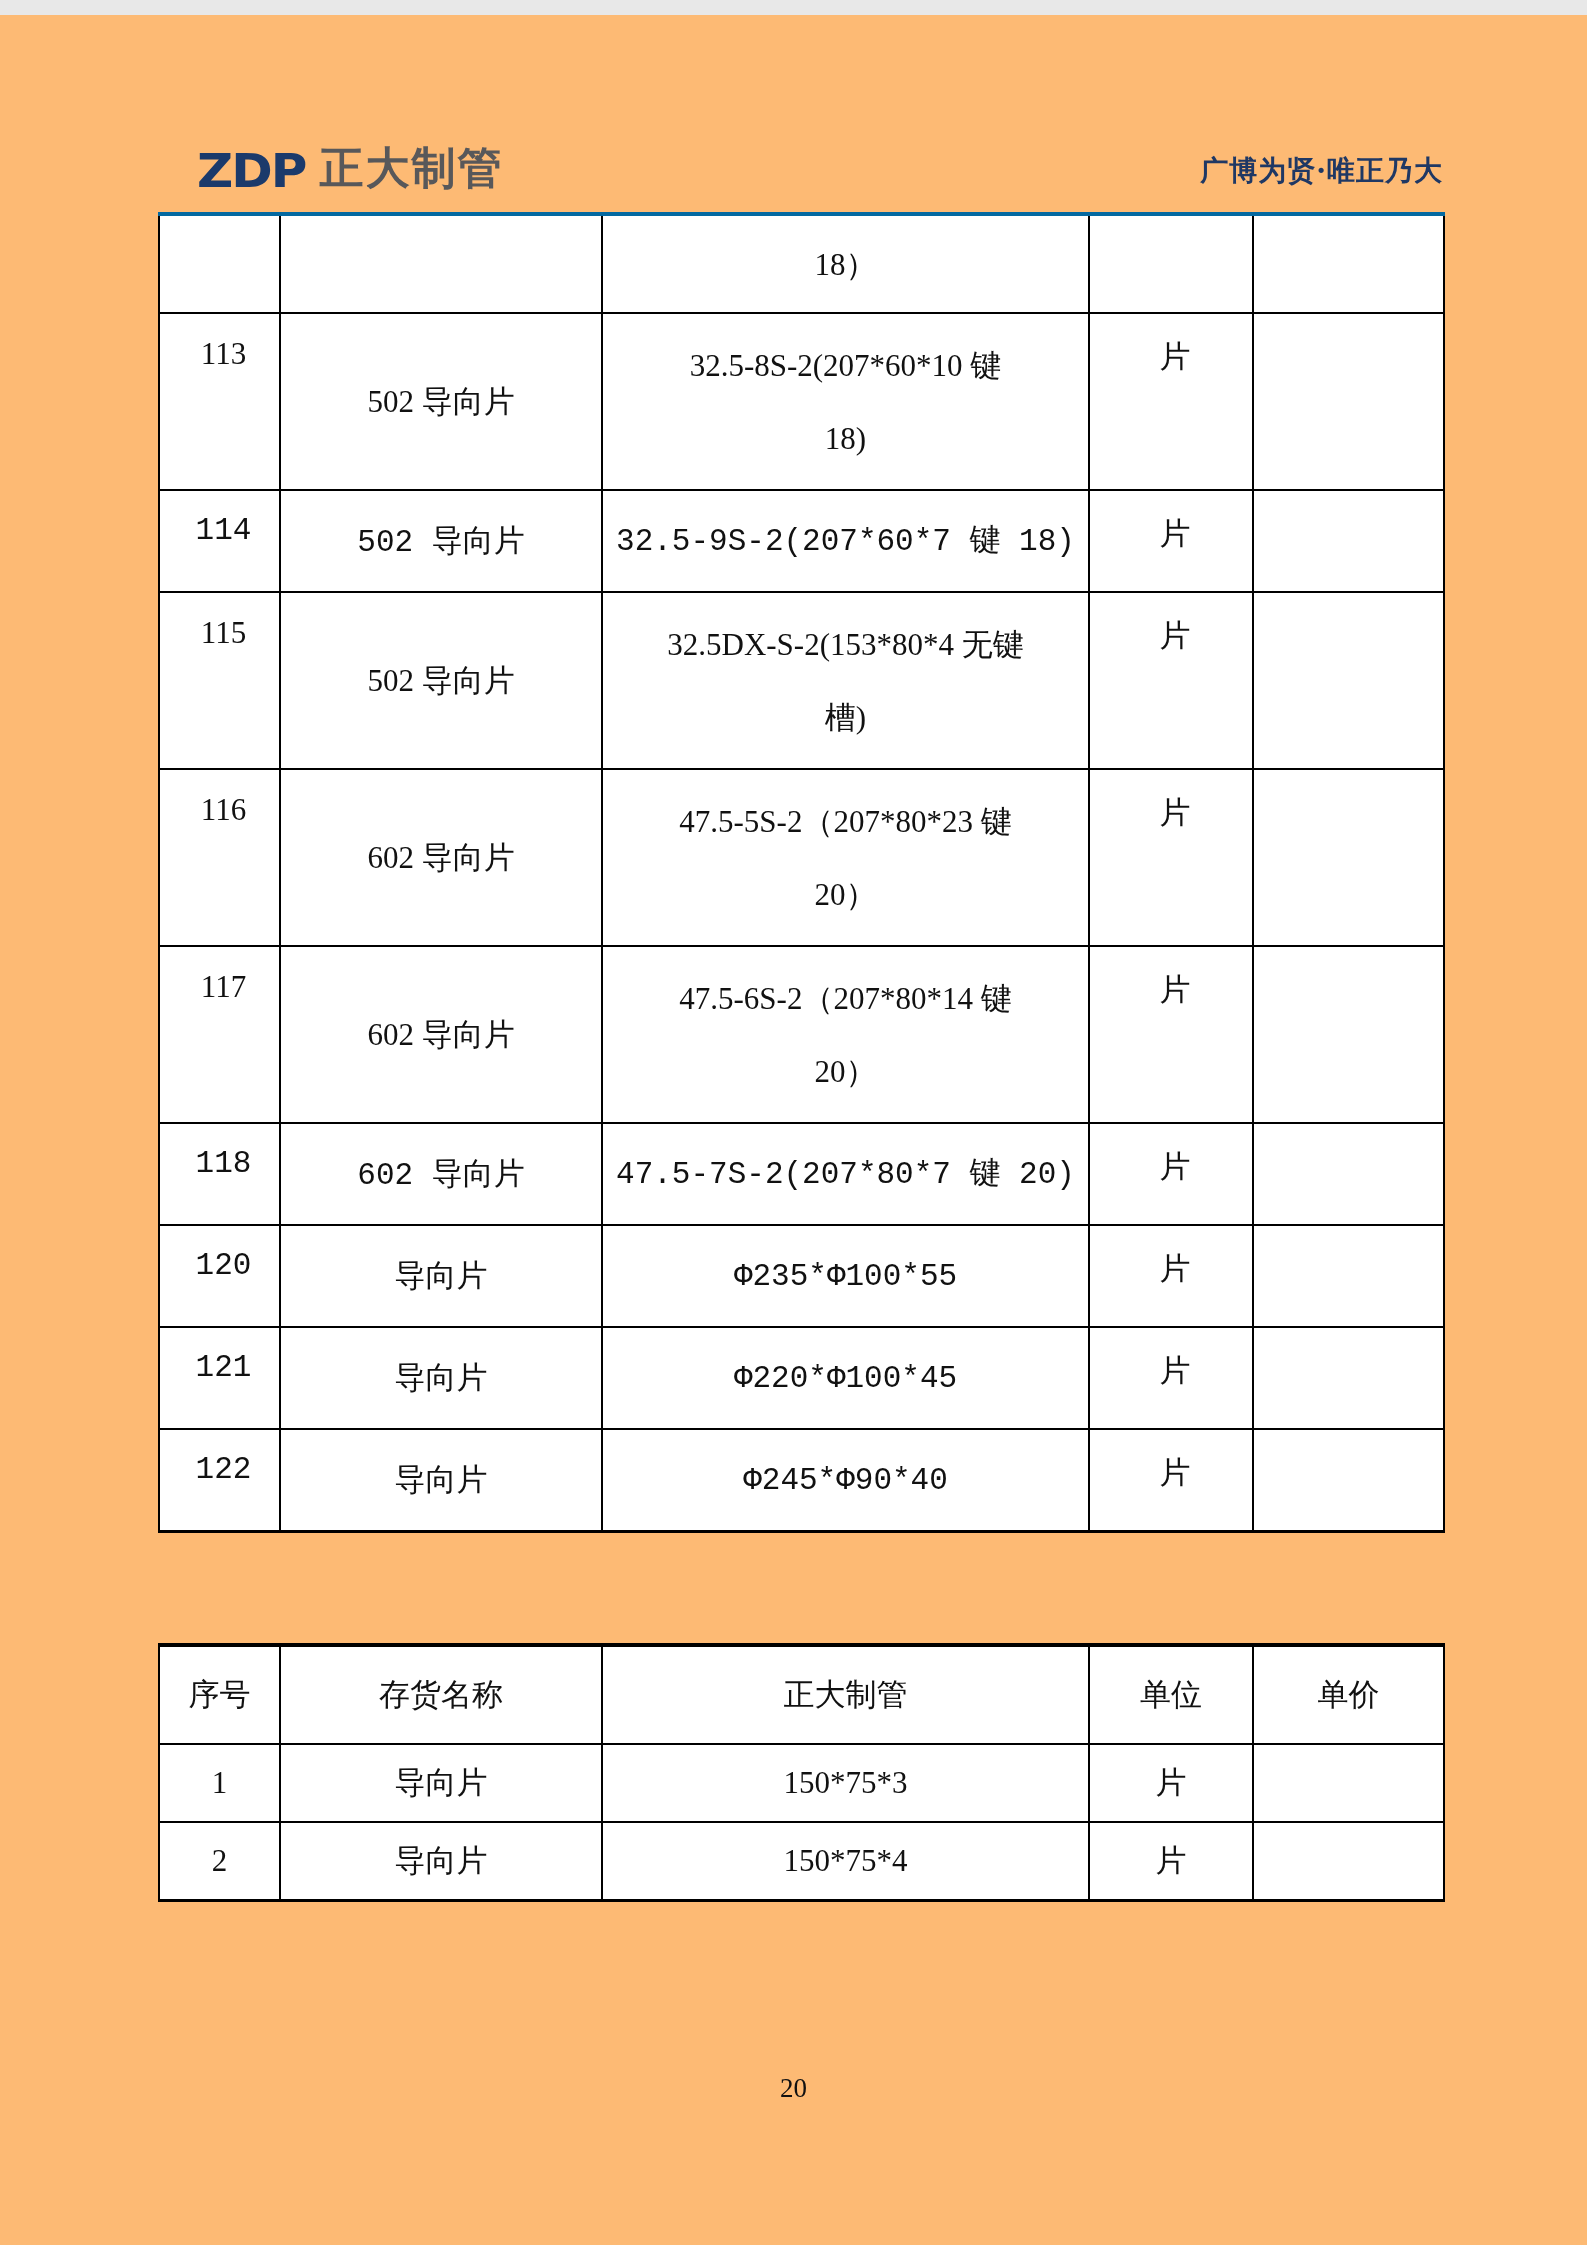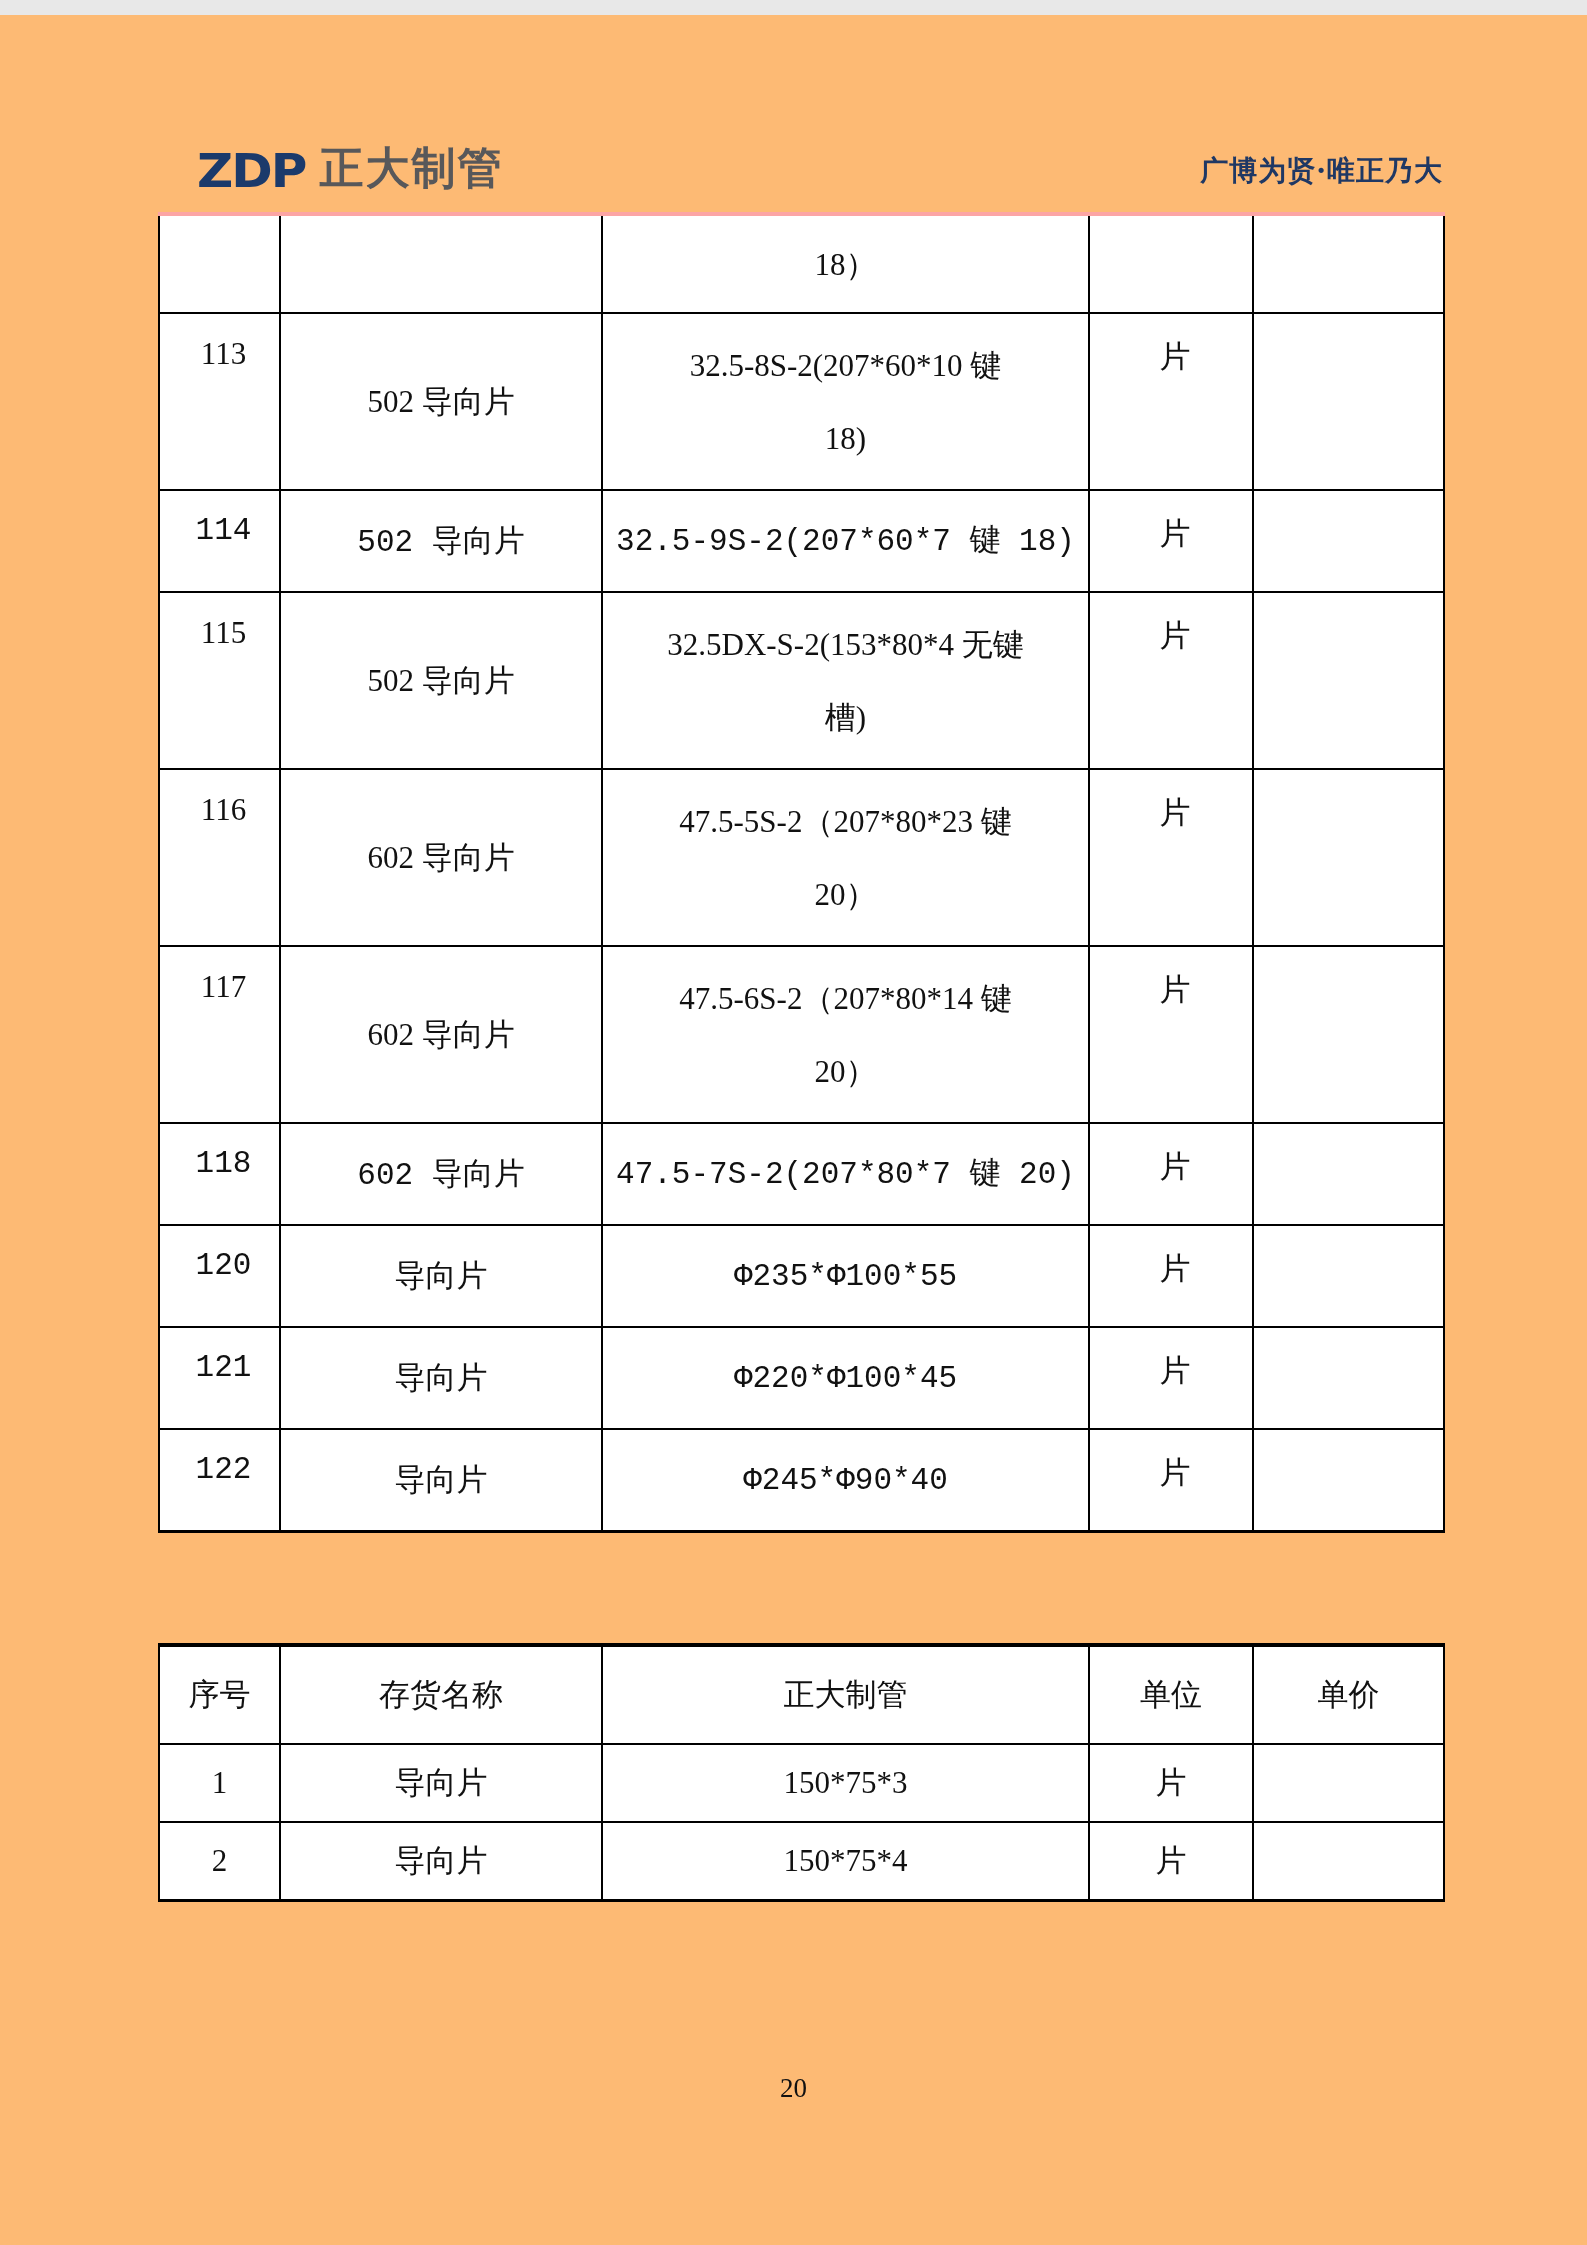--- a/index.html
+++ b/index.html
@@ -29,21 +29,21 @@
     font-weight:bold;font-size:44px;line-height:1;
     margin-left:14px;letter-spacing:2px;
   }
   .motto{
     font-family:"DejaVu Serif","Liberation Serif",serif;
     font-weight:bold;font-size:28px;letter-spacing:1px;
   }
   
   table{border-collapse:collapse;table-layout:fixed;background:#fff;}
   .doc-table{position:absolute;left:158px;width:1285px;}
-  .t1{top:197px;border-top:4px solid #fca5a5;border-bottom:3px solid #000;}
+  .t1{top:197px;border-top:4px solid #0369a1;border-bottom:3px solid #000;}
   .t2{top:1628px;border-top:4px solid #000;border-bottom:3px solid #000;}
   .doc-table td,.doc-table th{
     border:2px solid #000;
     text-align:center;
     font-size:31px;
     font-weight:normal;
     padding:0;
     overflow:hidden;
   }
   

